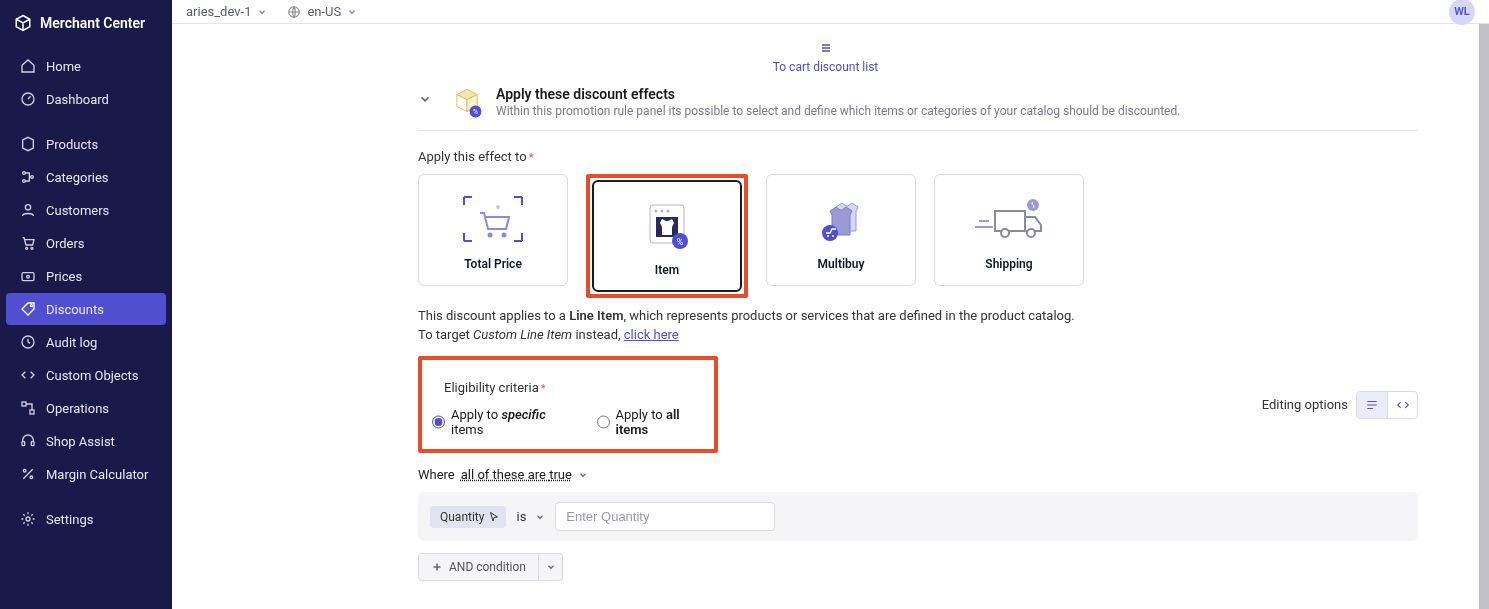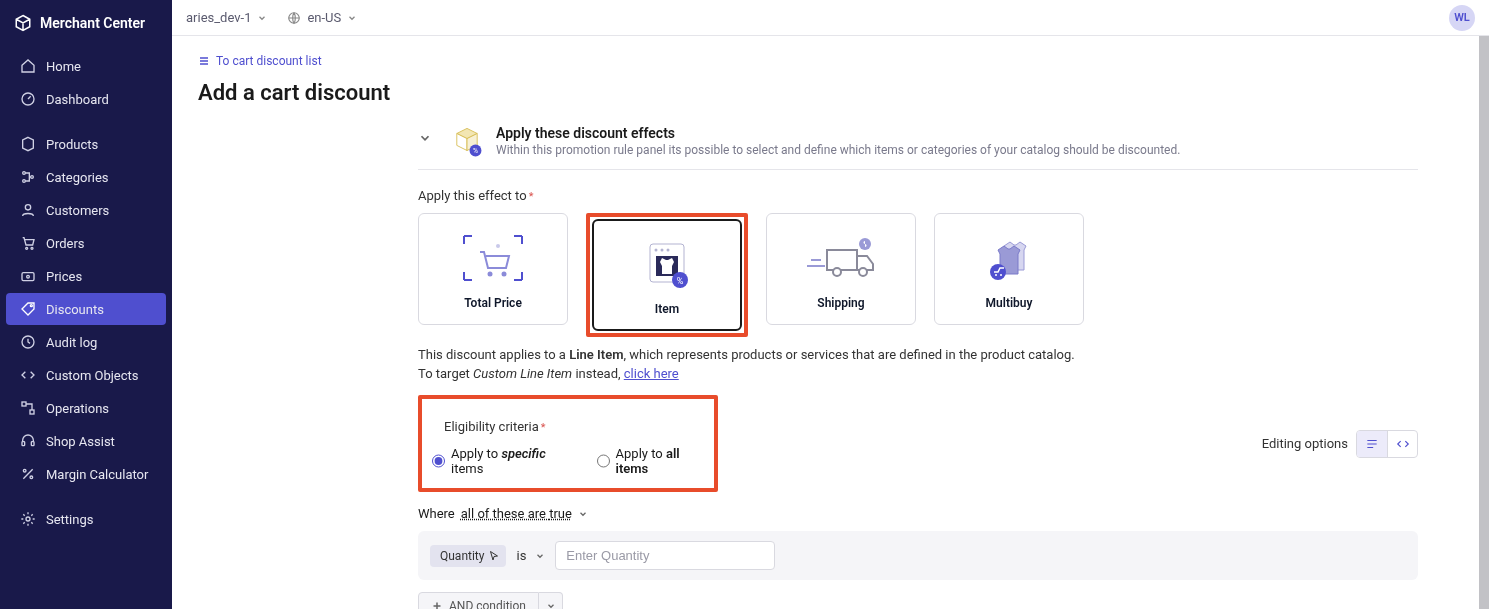--- a/index.html
+++ b/index.html
@@ -9,29 +9,29 @@
   
   .sidebar { width: 172px; background: #19194a; color: #fff; display: flex; flex-direction: column; padding-top: 8px; }
   .sidebar-logo { display: flex; align-items: center; gap: 8px; padding: 6px 14px 18px 14px; font-weight: 600; font-size: 14px; }
   .nav-item { display: flex; align-items: center; gap: 10px; padding: 8px 14px; cursor: pointer; font-size: 13px; color: #e6e6f0; border-radius: 4px; margin: 0 6px 1px 6px; }
   .nav-item.active { background: #4f4fcf; }
   .nav-item .icn { width: 16px; height: 16px; display:flex; align-items:center; justify-content:center;}
   .nav-spacer { height: 12px; }
 
   
   .main { flex: 1; display: flex; flex-direction: column; background: #fff; }
-  .topbar { height: 36px; border-bottom: 1px solid #e5e5ea; display: flex; align-items: center; padding: 0 14px; gap: 20px; }
+  .topbar { height: 24px; border-bottom: 1px solid #e5e5ea; display: flex; align-items: center; padding: 0 14px; gap: 20px; }
   .topbar .chip { display: flex; align-items: center; gap: 6px; color: #5a5a6e; font-size: 13px; cursor: pointer; }
   .topbar .spacer { flex: 1; }
   .avatar { width: 26px; height: 26px; border-radius: 50%; background: #d6d6f5; color: #4f4fcf; display:flex; align-items:center; justify-content:center; font-size:11px; font-weight:600;}
 
   
   .content { flex:1; overflow:auto; border-right: 10px solid #c2c2c6; position:relative;}
   .content-inner { padding: 18px 26px 40px 26px; }
-  .breadcrumb { font-size: 12px; color: #4f4fcf; display:flex; align-items:center; gap:6px; margin-bottom:12px;}
+  .breadcrumb { font-size: 12px; color: #4f4fcf; display:flex; align-items:center; gap:6px; margin-bottom:12px;flex-direction:column;}
   .breadcrumb .bicn { color:#4f4fcf; }
   .page-title { font-size: 22px; font-weight: 600; color: #1a1a1a; margin-bottom: 20px;}
   .section { margin-left: 220px; max-width: 1000px; }
 
   .panel-header { display:flex; gap:12px; align-items:flex-start; padding-bottom:10px; border-bottom:1px solid #e5e5ea; }
   .panel-header .caret { width:20px; cursor:pointer; color:#666; display:flex; align-items:flex-start; padding-top:6px;}
   .panel-ico { width:34px; height:34px; display:flex; align-items:center; justify-content:center;}
   .panel-titles h3 { font-size:14px; font-weight:600; color:#1a1a1a; margin-bottom:2px;}
   .panel-titles p { font-size:12px; color:#7a7a8c;}
 
@@ -263,21 +263,20 @@
     <div class="content">
       <div class="content-inner">
         <div class="breadcrumb">
           <span class="bicn">
               <svg width="12" height="12" viewBox="0 0 24 24" fill="none" stroke="#4f4fcf" stroke-width="3">
                 <path d="M4 6 H20 M4 12 H20 M4 18 H20"></path>
               </svg>
             </span>
           <span>To cart discount list</span>
         </div>
-        <h1 class="page-title">Add a cart discount</h1>
 
         <div class="section">
           <div class="panel-header">
             <div class="caret">
               <svg width="14" height="14" viewBox="0 0 24 24" fill="none" stroke="#666" stroke-width="3">
                   <path d="M6 9 L12 15 L18 9"></path>
                 </svg>
             </div>
             <div class="panel-ico">
               <svg width="34" height="34" viewBox="0 0 40 40">
@@ -324,46 +323,46 @@
                       <circle cx="48" cy="44" r="8" fill="#4f4fcf"></circle>
                       <text x="48" y="48" font-size="9" fill="#fff" text-anchor="middle">%</text>
                     </svg>
                 </div>
                 <div class="ctxt">Item</div>
               </div>
             </span>
             <span class="card-wrap">
               <div class="card">
                 <div class="cimg">
+                  <svg width="70" height="56" viewBox="0 0 70 56">
+                      <path d="M36 12 L30 16 L32 20 L32 40 L50 40 L50 20 L52 16 L46 12 L42 15 L40 15 Z" fill="#d6d6f0" stroke="#9a9ad6"></path>
+                      <path d="M30 16 L24 20 L26 24 L26 44 L44 44 L44 24 L46 20 L40 16 L36 19 L34 19 Z" fill="#9a9ad6" stroke="#7a7ac9"></path>
+                      <circle cx="24" cy="42" r="8" fill="#4f4fcf"></circle>
+                      <path d="M20 42 H24 L26 38 H30" stroke="#fff" stroke-width="1.5" fill="none"></path>
+                      <circle cx="22" cy="45" r="1" fill="#fff"></circle>
+                      <circle cx="27" cy="45" r="1" fill="#fff"></circle>
+                    </svg>
+                </div>
+                <div class="ctxt">Multibuy</div>
+              </div>
+            </span>
+            <span class="card-wrap">
+              <div class="card">
+                <div class="cimg">
                   <svg width="80" height="56" viewBox="0 0 80 56">
                       <path d="M10 30 H20 M6 36 H24" stroke="#9a9ad6" stroke-width="2"></path>
                       <rect x="26" y="20" width="30" height="20" fill="none" stroke="#8a8a9a" stroke-width="2"></rect>
                       <path d="M56 26 H66 L72 34 V40 H56 Z" fill="none" stroke="#8a8a9a" stroke-width="2"></path>
                       <circle cx="36" cy="42" r="4" fill="#fff" stroke="#8a8a9a" stroke-width="2"></circle>
                       <circle cx="62" cy="42" r="4" fill="#fff" stroke="#8a8a9a" stroke-width="2"></circle>
                       <circle cx="64" cy="14" r="6" fill="#9a9ad6"></circle>
                       <path d="M64 11 C62 11 62 14 64 14 C66 14 66 17 64 17 Z" fill="#fff"></path>
                     </svg>
                 </div>
                 <div class="ctxt">Shipping</div>
-              </div>
-            </span>
-            <span class="card-wrap">
-              <div class="card">
-                <div class="cimg">
-                  <svg width="70" height="56" viewBox="0 0 70 56">
-                      <path d="M36 12 L30 16 L32 20 L32 40 L50 40 L50 20 L52 16 L46 12 L42 15 L40 15 Z" fill="#d6d6f0" stroke="#9a9ad6"></path>
-                      <path d="M30 16 L24 20 L26 24 L26 44 L44 44 L44 24 L46 20 L40 16 L36 19 L34 19 Z" fill="#9a9ad6" stroke="#7a7ac9"></path>
-                      <circle cx="24" cy="42" r="8" fill="#4f4fcf"></circle>
-                      <path d="M20 42 H24 L26 38 H30" stroke="#fff" stroke-width="1.5" fill="none"></path>
-                      <circle cx="22" cy="45" r="1" fill="#fff"></circle>
-                      <circle cx="27" cy="45" r="1" fill="#fff"></circle>
-                    </svg>
-                </div>
-                <div class="ctxt">Multibuy</div>
               </div>
             </span>
           </div>
 
           <div class="helptext">
             <span>This discount applies to a </span><b>Line Item</b><span>, which represents products or services that are defined in the product catalog.</span>
           </div>
           <div class="help2">
             <span>To target </span><i>Custom Line Item</i><span> instead,  </span><a>click here</a>
           </div>

